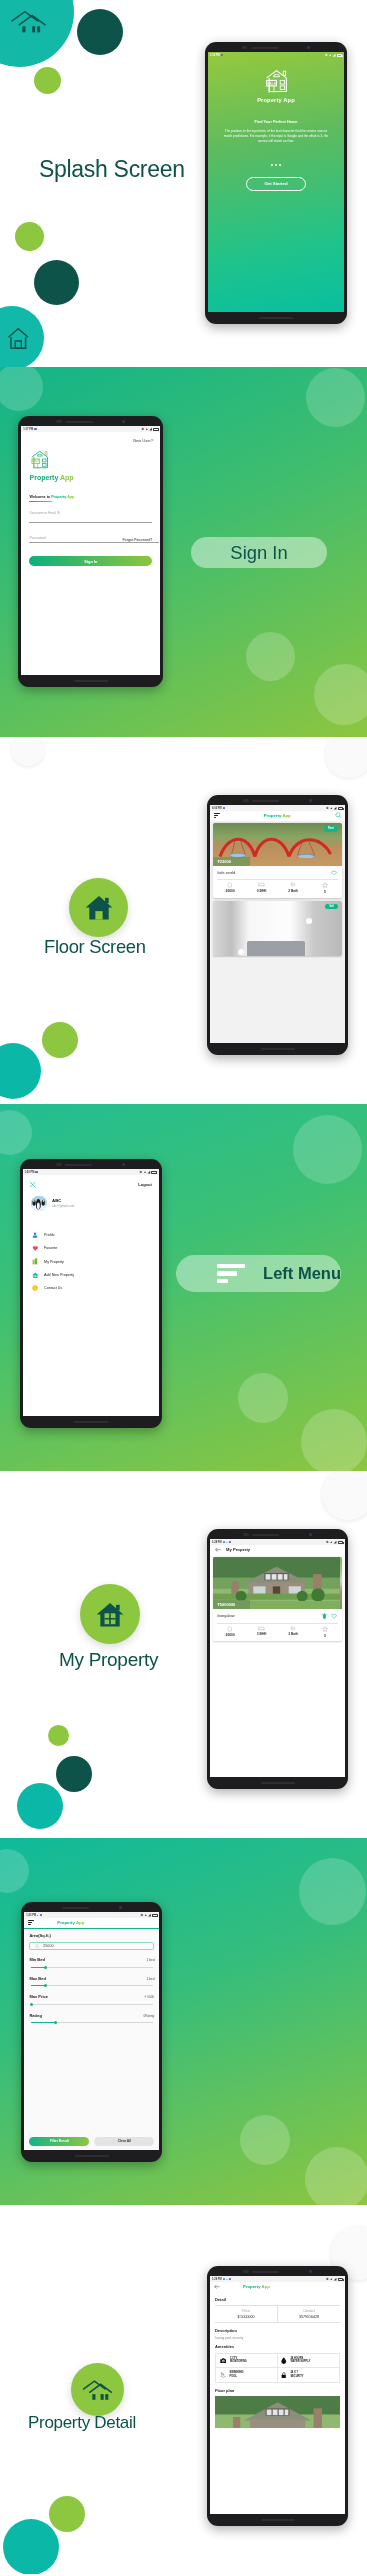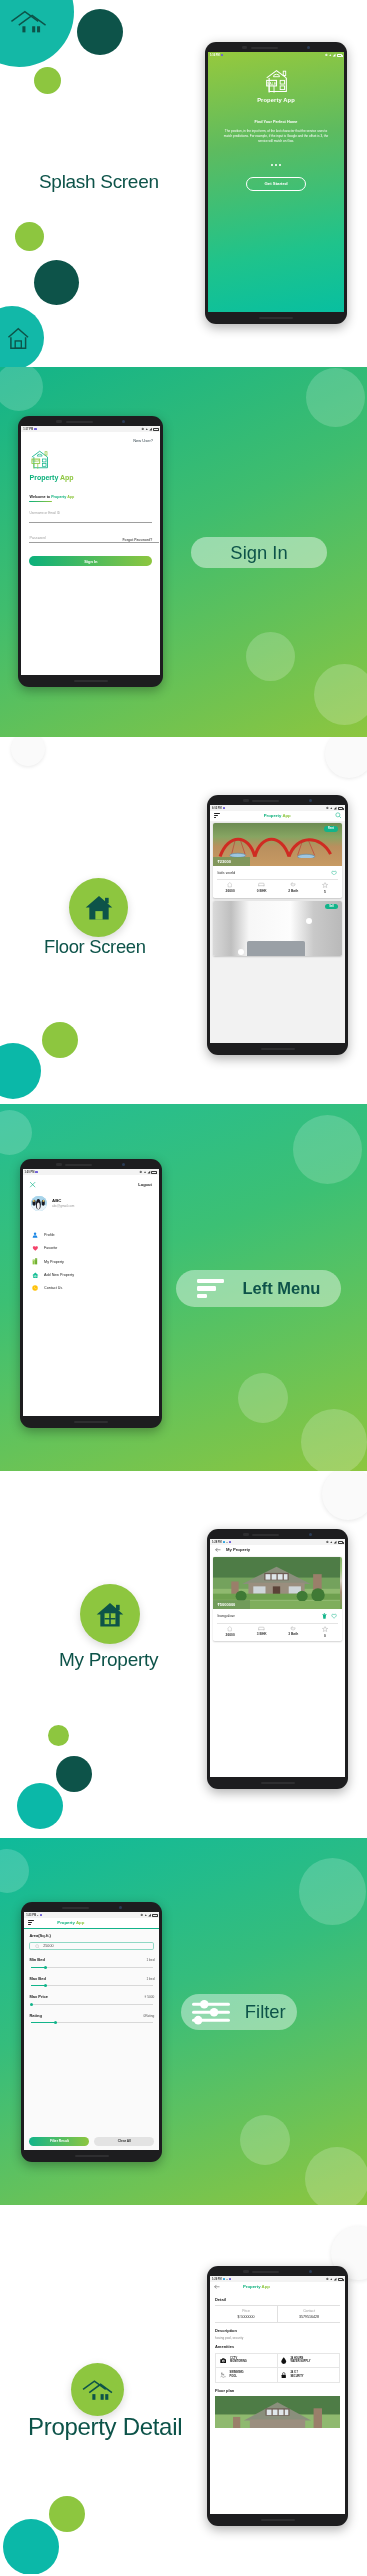--- a/index.html
+++ b/index.html
@@ -210,21 +210,21 @@
     <rect x="22" y="28" width="5" height="10" fill="#0d5349"></rect>
     <rect x="38" y="28" width="5" height="10" fill="#0d5349"></rect>
     <rect x="46" y="28" width="5" height="10" fill="#0d5349"></rect>
   </svg>
   <svg style="position:absolute;left:6.1px;top:325px;" width="24.5" height="27" viewBox="0 0 40 44">
     <path d="M4 20 L20 6 L36 20" fill="none" stroke="#0d5349" stroke-width="2.4"></path>
     <path d="M8 20 L8 38 L32 38 L32 20" fill="none" stroke="#0d5349" stroke-width="2.4"></path>
     <rect x="15" y="26" width="10" height="12" fill="none" stroke="#0d5349" stroke-width="2.2"></rect>
   </svg>
 
-  <div class="caption" style="left:39px;top:171px;font-size:19px;">Splash Screen</div>
+  <div class="caption" style="left:39px;top:156px;font-size:23px;">Splash Screen</div>
 
   <div class="phone" style="left:205px;top:42px;width:142px;height:282px;">
     <div class="notchbar">
       <span class="earl"></span>
         <span class="spk"></span>
         <span class="cam" style="margin-left:26px;"></span>
     </div>
     <div class="chinbar">
         <i></i>
       </div>
@@ -461,21 +461,21 @@
     </div>
   </div>
 </div>
 
 <div class="section" style="height:367px;background:linear-gradient(160deg,#22bd93 0%,#3cc074 40%,#8dc63f 100%);">
   <div class="circ" style="left:-13.5px;top:6.1px;width:45px;height:45px;background:rgba(255,255,255,.18);"></div>
   <div class="circ" style="left:293px;top:11px;width:69px;height:69px;background:rgba(255,255,255,.18);"></div>
   <div class="circ" style="left:238px;top:269px;width:50px;height:50px;background:rgba(255,255,255,.20);"></div>
   <div class="circ" style="left:301px;top:305px;width:66px;height:66px;background:rgba(255,255,255,.20);"></div>
 
-  <div class="pill" style="left:176px;top:166px;width:165px;height:37px;background:rgba(255,255,255,.42);">
+  <div class="pill" style="left:176px;top:151px;width:165px;height:37px;background:rgba(255,255,255,.42);justify-content:flex-end;">
     <span style="display:flex;flex-direction:column;gap:3.1px;margin-right:11px;">
       <i style="display:block;width:27.6px;height:4.3px;background:#fff;border-radius:1.2px;"></i>
       <i style="display:block;width:19.6px;height:4.3px;background:#fff;border-radius:1.2px;"></i>
       <i style="display:block;width:10.4px;height:4.3px;background:#fff;border-radius:1.2px;"></i>
     </span>
     <span class="ptxt" style="font-size:16.5px;font-weight:700;">Left Menu</span>
   </div>
 
   <div class="phone" style="left:19.6px;top:55px;width:142px;height:269px;">
     <div class="notchbar">
@@ -700,31 +700,20 @@
     </div>
   </div>
 </div>
 
 <div class="section" style="height:367px;background:linear-gradient(160deg,#0fba9b 0%,#35bd7c 42%,#8dc63f 100%);">
   <div class="circ" style="left:-15.3px;top:11px;width:44px;height:44px;background:rgba(255,255,255,.18);"></div>
   <div class="circ" style="left:299px;top:19.6px;width:67px;height:67px;background:rgba(255,255,255,.18);"></div>
   <div class="circ" style="left:240px;top:277px;width:50px;height:50px;background:rgba(255,255,255,.20);"></div>
   <div class="circ" style="left:305px;top:309px;width:64px;height:64px;background:rgba(255,255,255,.20);"></div>
 
-  <div class="pill" style="left:181px;top:156px;width:116px;height:36px;background:rgba(255,255,255,.42);">
-    <svg width="38" height="27" viewBox="0 0 62 44" style="margin-right:7.3px;">
-      <rect y="6" width="62" height="5" rx="2.5" fill="#fff"></rect>
-      <circle cx="20" cy="8.5" r="7" fill="#fff"></circle>
-      <rect y="19" width="62" height="5" rx="2.5" fill="#fff"></rect>
-      <circle cx="36" cy="21.5" r="7" fill="#fff"></circle>
-      <rect y="32" width="62" height="5" rx="2.5" fill="#fff"></rect>
-      <circle cx="10" cy="34.5" r="7" fill="#fff"></circle>
-    </svg>
-    <span class="ptxt" style="font-size:18.4px;">Filter</span>
-  </div>
 
   <div class="phone" style="left:21.4px;top:64px;width:141px;height:260px;">
     <div class="notchbar">
       <span class="spk" style="margin-left:0;"></span>
         <span class="cam" style="margin-left:26px;"></span>
     </div>
     <div class="chinbar">
         <i></i>
       </div>
     <div class="screen" style="background:#fafafa;">
@@ -821,21 +810,21 @@
 
   <div style="position:absolute;left:71px;top:158px;width:53px;height:53px;border-radius:50%;background:#8dc63f;display:flex;align-items:center;justify-content:center;box-shadow:0 3.1px 8.6px rgba(0,0,0,.15);">
     <svg width="33" height="22" viewBox="0 0 64 42">
       <path d="M4 20 L26 4 L48 20" fill="none" stroke="#0d5349" stroke-width="3"></path>
       <path d="M16 26 L38 10 L60 26" fill="none" stroke="#0d5349" stroke-width="3"></path>
       <rect x="22" y="29" width="6" height="11" fill="#0d5349"></rect>
       <rect x="38" y="29" width="6" height="11" fill="#0d5349"></rect>
       <rect x="47" y="29" width="6" height="11" fill="#0d5349"></rect>
     </svg>
   </div>
-  <div class="caption" style="left:28px;top:208px;font-size:24px;">Property Detail</div>
+  <div class="caption" style="left:28px;top:208px;font-size:17px;">Property Detail</div>
 
   <div class="phone" style="left:207px;top:61px;width:141px;height:260px;">
     <div class="notchbar">
       <span class="earl"></span>
         <span class="spk"></span>
         <span class="cam" style="margin-left:26px;"></span>
     </div>
     <div class="chinbar">
         <i></i>
       </div>

